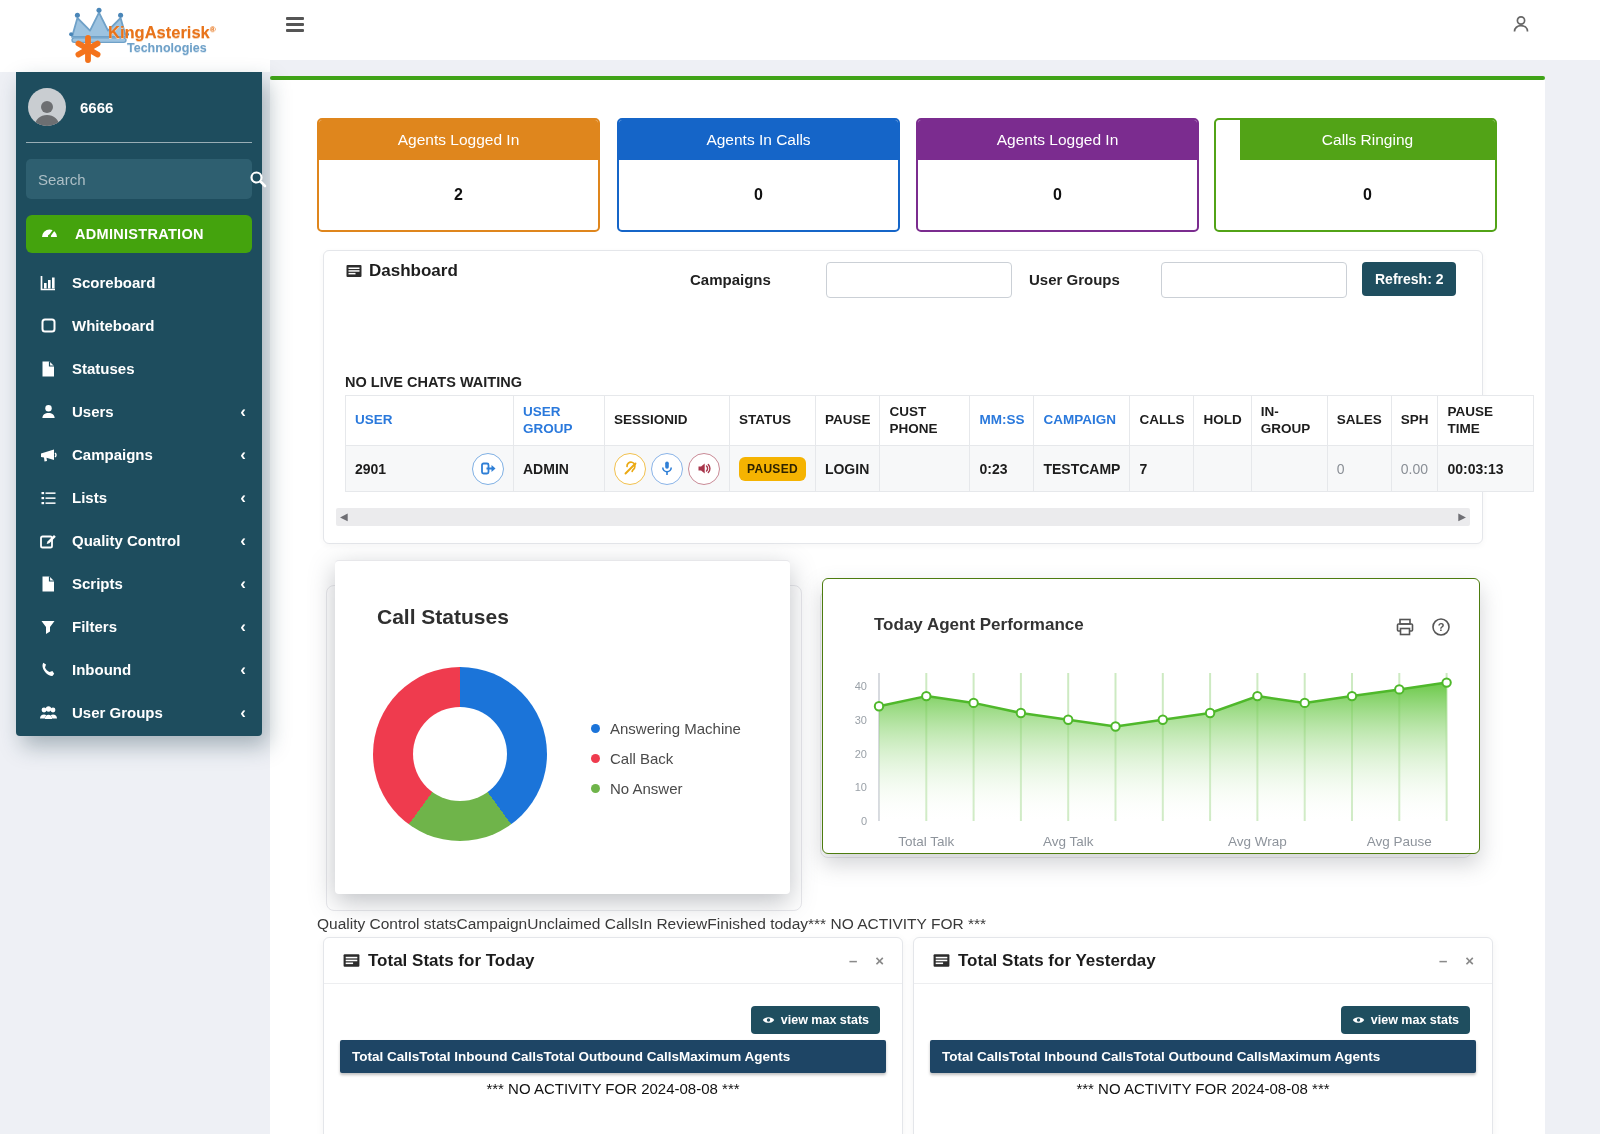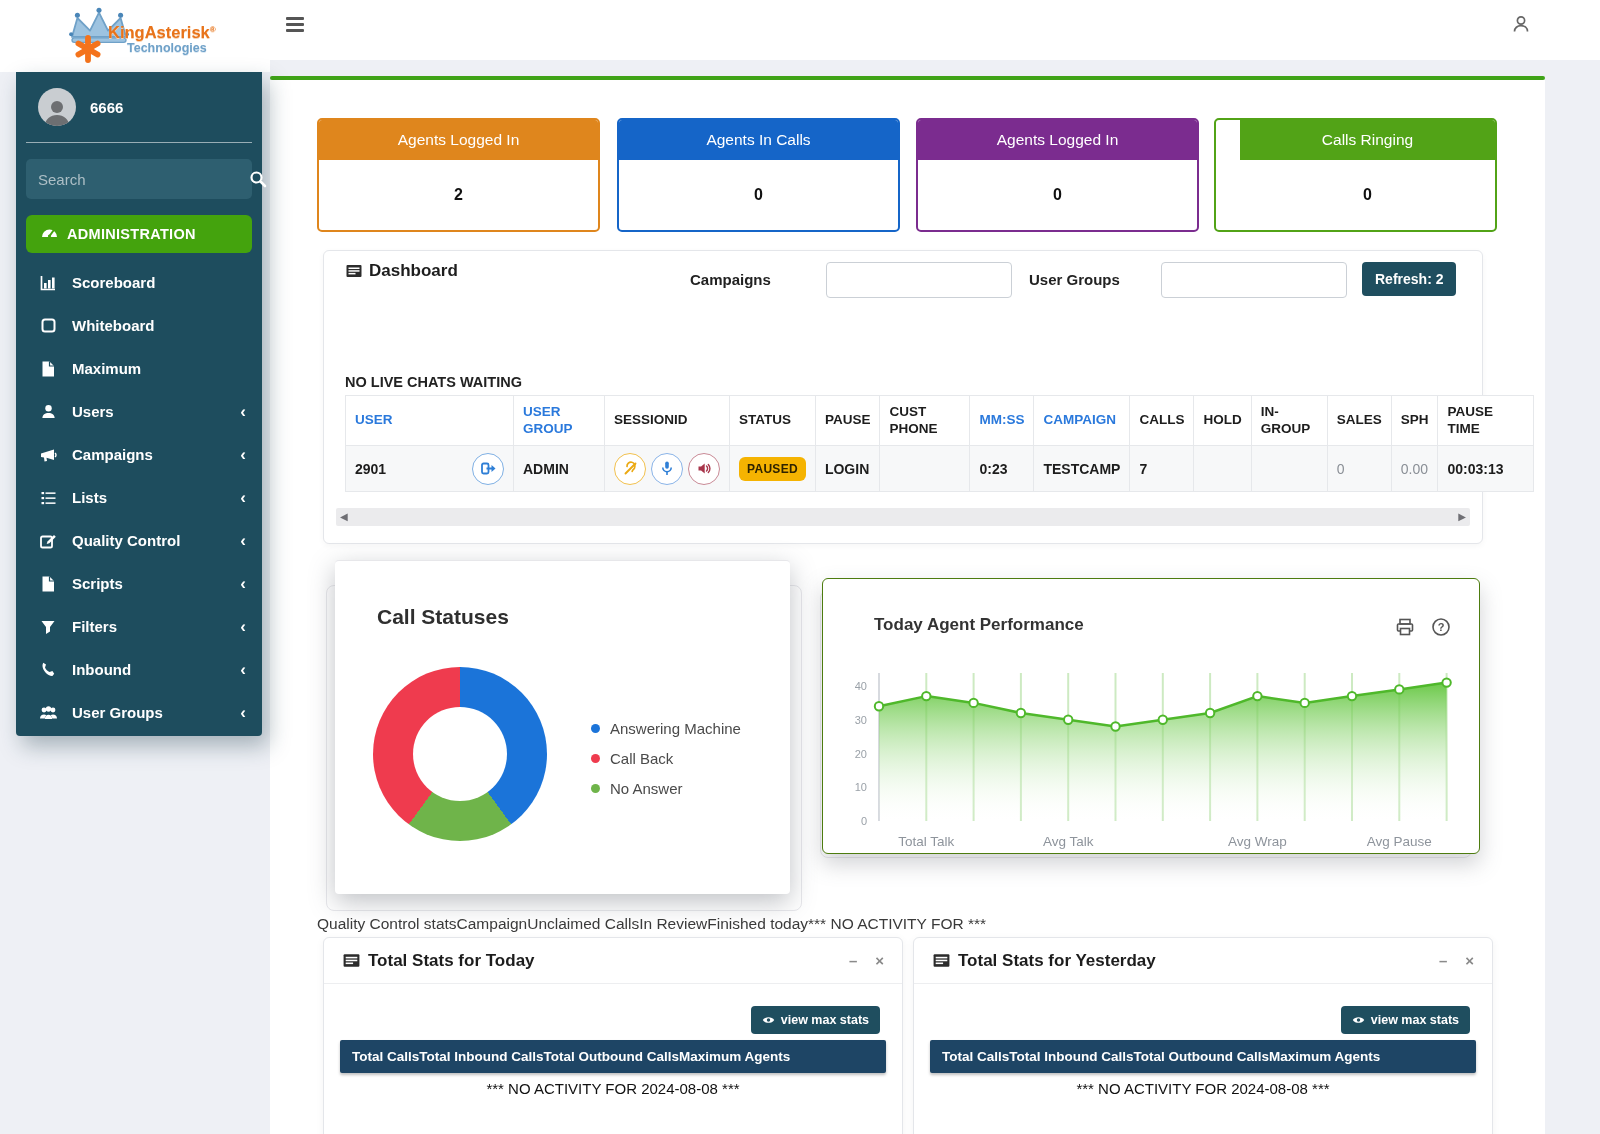--- a/index.html
+++ b/index.html
@@ -18,29 +18,29 @@
   .hamburger { position:absolute; left:286px; top:17px; width:18px; cursor:pointer; }
   .hamburger div { height:2.5px; background:#555; margin-bottom:3.5px; border-radius:1px; }
   .top-user { position:absolute; left:1510px; top:13px; }
 
   
   .green-line { position:absolute; left:270px; top:76px; width:1275px; height:4px; background:#3FA317; border-radius:3px; }
   .content-bg { position:absolute; left:270px; top:80px; width:1275px; height:1054px; background:#fff; }
 
   
   .sidebar { position:absolute; left:16px; top:72px; width:246px; height:664px; background:#1E4D5E; box-shadow:6px 10px 22px rgba(30,60,75,.35); border-radius:0 0 4px 4px; color:#fff; }
-  .side-user { display:flex; align-items:center; gap:14px; padding:16px 20px 14px 22px; }
+  .side-user { display:flex; align-items:center; gap:14px; padding:16px 20px 14px 12px; }
   .avatar { width:38px; height:38px; border-radius:50%; background:#c9cdd1; overflow:hidden; display:flex; align-items:flex-end; justify-content:center; }
   .side-user .uname { font-size:15px; font-weight:bold; }
   .side-divider { height:1px; background:rgba(255,255,255,.55); margin:2px 10px 0 10px; }
   .search-row { position:relative; margin:16px 10px 0 10px; height:40px; background:#2E5F70; border-radius:5px; display:flex; align-items:center; }
   .search-row input { flex:1; background:transparent; border:none; outline:none; color:#E7EEF1; font-size:15px; padding:0 12px; font-family:"Liberation Sans",sans-serif; }
   .search-row input::placeholder { color:#ADBFC6; }
   .search-btn { width:40px; display:flex; justify-content:center; cursor:pointer; }
-  .admin-item { margin:16px 10px 0 10px; height:38px; background:#44A30D; border-radius:6px; display:flex; align-items:center; gap:8px; padding:0 14px; cursor:pointer; }
+  .admin-item { margin:16px 10px 0 10px; height:38px; background:#44A30D; border-radius:6px; display:flex; align-items:center; gap:16px; padding:0 14px; cursor:pointer; }
   .admin-item .lbl { font-size:14.5px; font-weight:bold; letter-spacing:.3px; }
   .nav { margin-top:8px; }
   .nav-item { height:43px; display:flex; align-items:center; gap:14px; padding:0 16px 0 22px; cursor:pointer; }
   .nav-item .ni { width:20px; display:flex; justify-content:center; }
   .nav-item .lbl { font-size:15px; font-weight:bold; }
   .nav-item .chev { margin-left:auto; font-size:17px; font-weight:bold; color:#fff; line-height:1; }
 
   
   .stat-card { position:absolute; top:118px; width:283px; height:114px; background:#fff; border:2px solid #999; border-radius:5px; overflow:hidden; }
   .stat-head { height:40px; display:flex; align-items:center; justify-content:center; color:#fff; font-size:15.5px; }
@@ -191,21 +191,21 @@
           </span>
         <span class="lbl">Whiteboard</span>
       </div>
       <div class="nav-item">
         <span class="ni">
             <svg width="16" height="18" viewBox="0 0 16 18">
               <path d="M2.5 1.5h7l4.5 4.5v10.5h-11.5z" fill="#fff"></path>
               <path d="M9.5 1.5v4.5H14" fill="none" stroke="#1E4D5E" stroke-width="1.2"></path>
             </svg>
           </span>
-        <span class="lbl">Maximum</span>
+        <span class="lbl">Statuses</span>
       </div>
       <div class="nav-item">
         <span class="ni">
             <svg width="17" height="17" viewBox="0 0 18 18">
               <circle cx="9" cy="5.5" r="3.4" fill="#fff"></circle>
               <path d="M2.5 16c0-3.4 2.9-5.4 6.5-5.4s6.5 2 6.5 5.4z" fill="#fff"></path>
             </svg>
           </span>
         <span class="lbl">Users</span>
         <span class="chev">‹</span>

